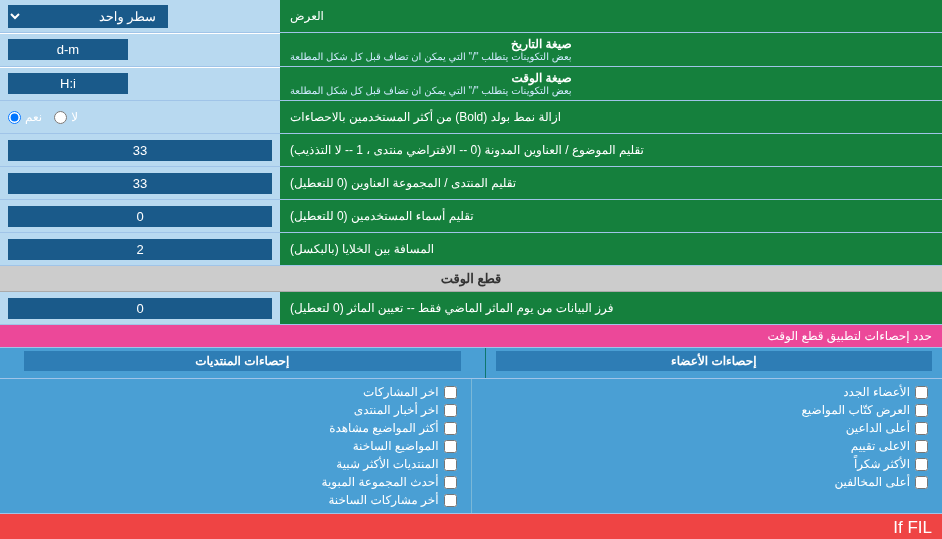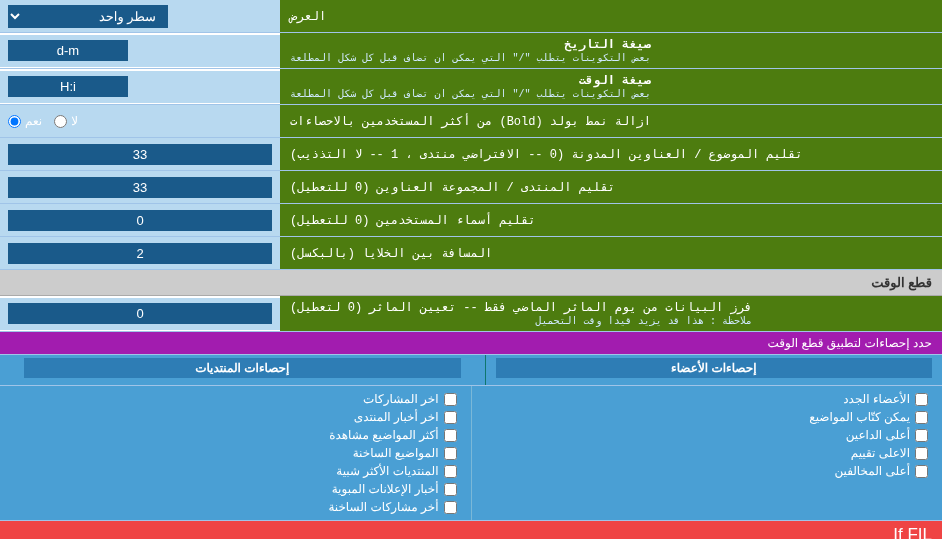--- a/index.html
+++ b/index.html
@@ -9,31 +9,30 @@
       font-size: 13px;
       direction: rtl;
     }
     .row {
       display: flex;
       align-items: center;
       border-bottom: 1px solid #a0c4e8;
       min-height: 32px;
     }
     .row-label {
-      background: #4d7c0f;
+      background: #15803d;
       color: #fff;
       padding: 4px 10px;
       flex: 1;
       text-align: right;
       font-size: 12px;
       min-height: 32px;
       display: flex;
       align-items: center;
       justify-content: flex-end;
-      font-family: Liberation Mono, monospace;
     }
     .row-label .sub {
       font-size: 10px;
       display: block;
       color: #d0eaff;
     }
     .row-control {
       background: #b8d9f0;
       width: 280px;
       min-width: 280px;
@@ -68,21 +67,21 @@
       border: none;
       padding: 3px 8px;
       font-size: 13px;
       width: 160px;
     }
     .section-header {
       background: #ccc;
       padding: 5px 10px;
       font-weight: bold;
       font-size: 13px;
-      text-align: right;
+      text-align: center;
       border-bottom: 1px solid #aaa;
       color: #333;
     }
     .radio-group {
       display: flex;
       align-items: center;
       gap: 12px;
       direction: rtl;
     }
     .radio-label {
@@ -106,21 +105,21 @@
       align-items: center;
       gap: 5px;
       color: #fff;
       font-size: 12px;
       padding: 2px 4px;
     }
     .stats-item input[type=checkbox] {
       accent-color: #1a5a8a;
     }
     .limit-row {
-      background: #a21caf;
+      background: #ec4899;
       display: flex;
       align-items: center;
       padding: 4px 10px;
       border-bottom: 1px solid #a0c4e8;
     }
     .limit-label {
       color: #fff;
       font-size: 12px;
       flex: 1;
       text-align: right;
@@ -219,21 +218,20 @@
 </div>
 
 <div class="section-header">
   <span>قطع الوقت</span>
 </div>
 
 <div class="row">
   <div class="row-label">
     <span>
       <span>فرز البيانات من يوم الماثر الماضي فقط -- تعيين الماثر (0 لتعطيل)</span>
-      <span class="sub">ملاحظة : هذا قد يزيد قيدا وقت التحميل</span>
     </span>
   </div>
   <div class="row-control">
     <input class="input-dark" type="text" value="0" style="">
   </div>
 </div>
 
 <div class="limit-row">
   <div class="limit-label">
     <span>حدد إحصاءات لتطبيق قطع الوقت</span>
@@ -256,32 +254,36 @@
 
 <div style="display:flex; background:#4a9fd4;">
 
   <div style="flex:1; padding:4px 10px; border-left:1px solid #7ab8d8;">
     <div class="stats-item">
       <input type="checkbox" style="">
       <span>الأعضاء الجدد</span>
     </div>
     <div class="stats-item">
       <input type="checkbox" style="">
-      <span>يمكن كتّاب المواضيع</span>
+      <span>العرض كتّاب المواضيع</span>
     </div>
     <div class="stats-item">
       <input type="checkbox" style="">
       <span>أعلى الداعين</span>
     </div>
     <div class="stats-item">
       <input type="checkbox" style="">
       <span>الاعلى تقييم</span>
     </div>
     <div class="stats-item">
       <input type="checkbox" style="">
+      <span>الأكثر شكراً</span>
+    </div>
+    <div class="stats-item">
+      <input type="checkbox" style="">
       <span>أعلى المخالفين</span>
     </div>
   </div>
 
   <div style="flex:1; padding:4px 10px;">
     <div class="stats-item">
       <input type="checkbox" style="">
       <span>اخر المشاركات</span>
     </div>
     <div class="stats-item">
@@ -295,21 +297,21 @@
     <div class="stats-item">
       <input type="checkbox" style="">
       <span>المواضيع الساخنة</span>
     </div>
     <div class="stats-item">
       <input type="checkbox" style="">
       <span>المنتديات الأكثر شبية</span>
     </div>
     <div class="stats-item">
       <input type="checkbox" style="">
-      <span>أخبار الإعلانات المبوية</span>
+      <span>أحدث المجموعة المبوية</span>
     </div>
     <div class="stats-item">
       <input type="checkbox" style="">
       <span>أخر مشاركات الساخنة</span>
     </div>
   </div>
 </div>
 
 <div style="background:#ef4444; padding:4px 10px; color:#fff; font-size:17px; text-align:right; border-top:1px solid #a0c4e8;">
   <span>If FIL</span>

